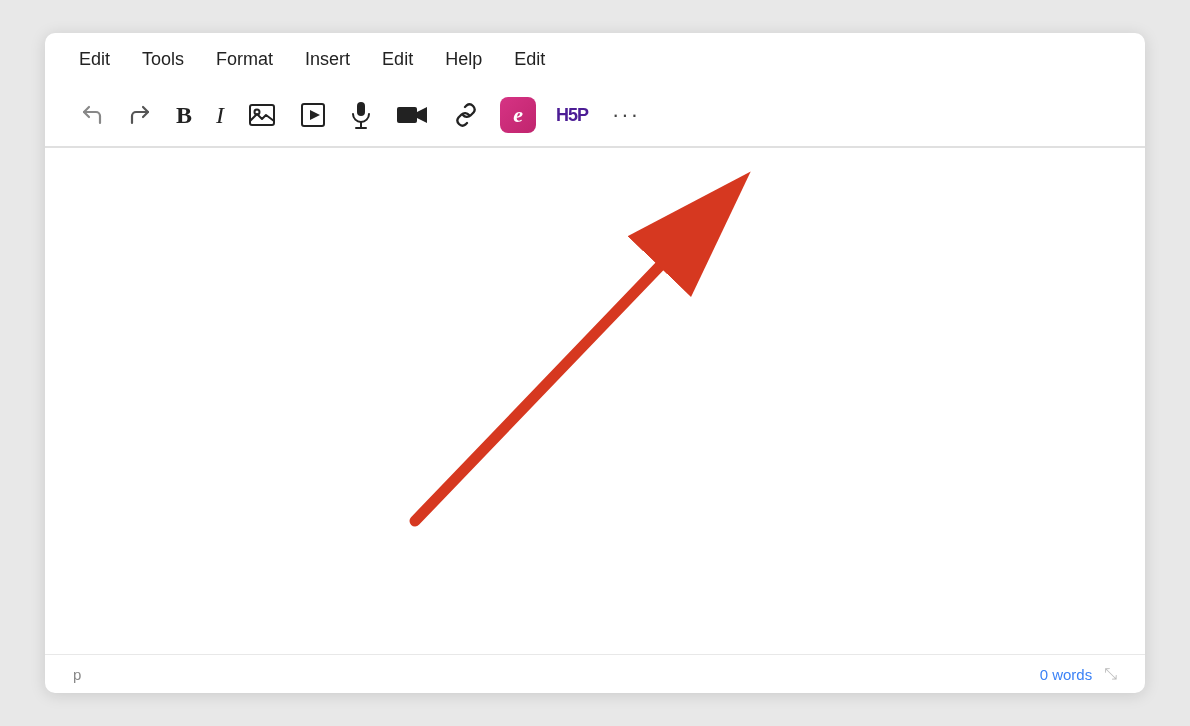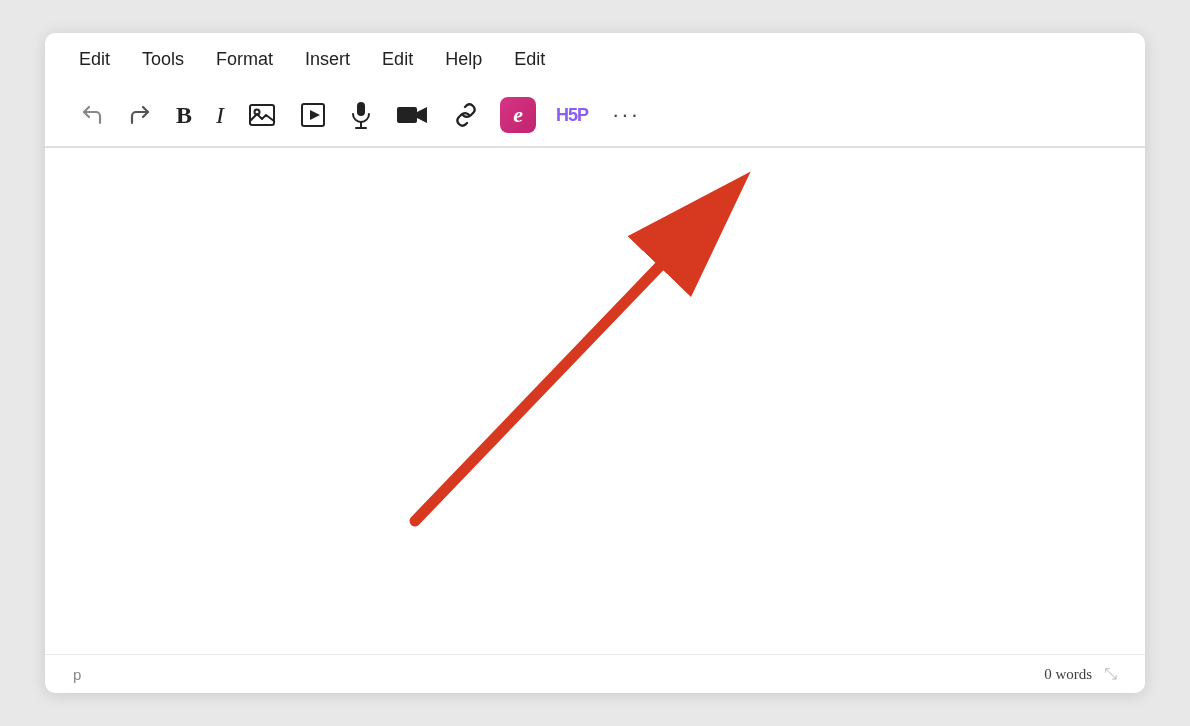--- a/index.html
+++ b/index.html
@@ -58,21 +58,21 @@
     .icon-bold { font-weight: 900; font-size: 24px; font-family: Georgia, serif; }
     .icon-italic { font-style: italic; font-size: 24px; font-family: Georgia, serif; font-weight: 400; }
     .icon-ecampus {
       width: 36px; height: 36px; border-radius: 8px;
       background: linear-gradient(135deg, #d63384 0%, #c0256e 100%);
       display: flex; align-items: center; justify-content: center;
       color: #fff; font-size: 20px; font-weight: 700;
       font-family: Georgia, serif;
     }
     .icon-h5p {
-      font-size: 18px; font-weight: 900; letter-spacing: -1px; color: #8b5cf6;
+      font-size: 18px; font-weight: 900; letter-spacing: -1px; color: #4c1d95;
       font-family: Arial, sans-serif;
     }
     .icon-more { font-size: 22px; color: #444; letter-spacing: 2px; }
     .editor-body {
       flex: 1;
       padding: 20px 32px;
       min-height: 460px;
       position: relative;
     }
     .arrow-annotation {
@@ -84,21 +84,21 @@
     .status-bar {
       display: flex;
       align-items: center;
       justify-content: space-between;
       padding: 10px 28px;
       border-top: 1px solid #e8e8e8;
       color: #888;
       font-size: 15px;
     }
     .status-p { color: #888; }
-    .status-words { color: #404040; font-size: 15px; font-family: Liberation Serif, serif; }
+    .status-words { color: #3b82f6; font-size: 15px; }
     .resize-icon { color: #bbb; font-size: 16px; margin-left: 6px; }
   </style>
 </head>
 <body>
 
 <div class="editor-container">
 
   <div class="menu-bar">
     <span class="menu-item">Edit</span>
     <span class="menu-item">Tools</span>

